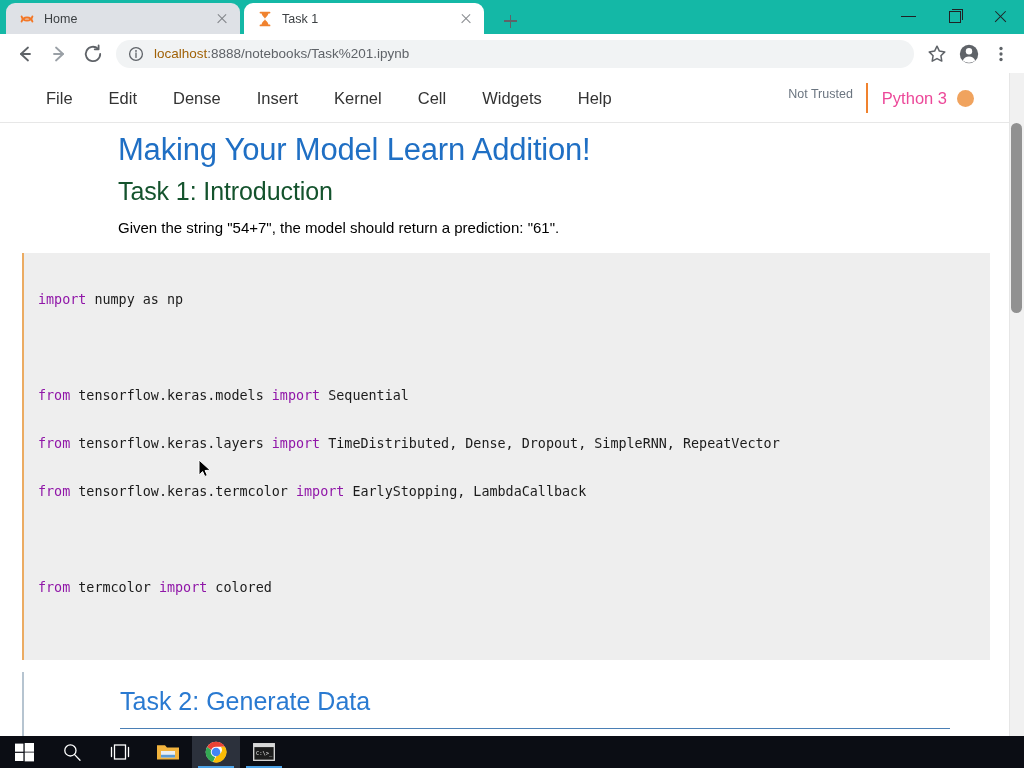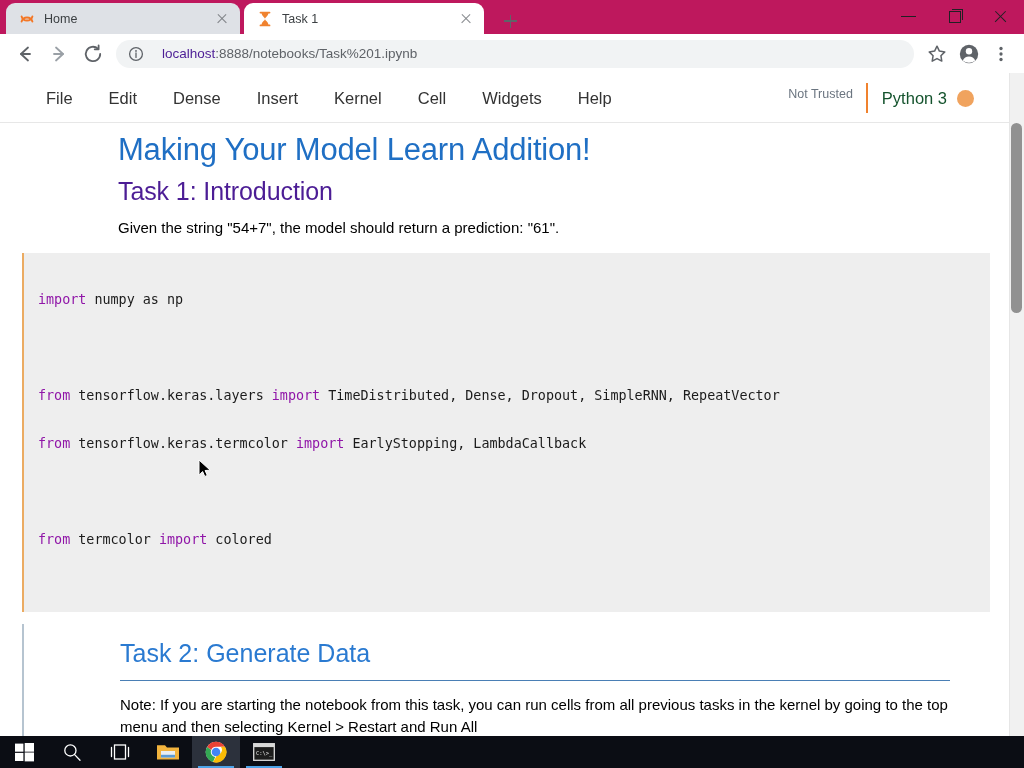--- a/index.html
+++ b/index.html
@@ -7,21 +7,21 @@
     width: 1024px; height: 768px;
     overflow: hidden;
     font-family: "Liberation Sans", sans-serif;
     background: #000;
   }
 
   
   .browser { position: absolute; left:0; top:0; width:1024px; height:736px; background:#dee1e6; }
 
   
-  .tabstrip { position:relative; height:34px; background:#be185d; }
+  .tabstrip { position:relative; height:34px; background:#14b8a6; }
   .tab {
     position:absolute; top:3px; height:31px;
     display:flex; align-items:center; gap:9px;
     padding:0 10px 0 13px;
     border-radius:9px 9px 0 0;
     font-size:12.5px; color:#3c4043;
     white-space:nowrap;
   }
   .tab.inactive { background:#dee1e6; color:#3c4043; }
   .tab.active { background:#ffffff; }
@@ -60,49 +60,49 @@
 
   
   .toolbar { position:relative; height:39px; background:#fff; display:flex; align-items:center; padding:0 8px; }
   .navbtn { width:34px; height:34px; position:relative; flex:none; }
   .omnibox {
     flex:1; height:28px; margin:0 8px 0 6px; background:#f1f3f4; border-radius:14px;
     display:flex; align-items:center; padding:0 12px; gap:10px;
     font-size:13.5px; color:#5f6368; overflow:hidden;
   }
   .omni-text { white-space:nowrap; overflow:hidden; text-overflow:ellipsis; }
-  .omni-text b { color:#4c1d95; font-weight:400;margin-left:8px; }
+  .omni-text b { color:#a16207; font-weight:400; }
   .tb-right { display:flex; align-items:center; gap:2px; flex:none; }
   .tbicon { width:30px; height:30px; position:relative; }
 
   
   .viewport { position:absolute; left:0; top:73px; width:1024px; height:663px; background:#fff; overflow:hidden; }
 
   
   .vscroll { position:absolute; right:0; top:0; width:15px; height:663px; background:#f1f1f1; border-left:1px solid #e6e6e6; }
   .vthumb { position:absolute; right:2px; top:50px; width:11px; height:190px; background:#919191; border-radius:6px; }
 
   
   .jmenubar { position:relative; height:50px; background:#fff; border-bottom:1px solid #e7e7e7; }
   .jmenu { position:absolute; left:28px; top:0; height:50px; display:flex; align-items:flex-end; }
   .jmenu-item { padding:0 18px; font-size:16.5px; color:#333; line-height:50px; }
   .jstatus { position:absolute; right:50px; top:0; height:50px; display:flex; align-items:center; gap:0; }
   .nottrusted { font-size:12.5px; color:#6b7580; padding-right:13px; position:relative; top:-4px; }
   .kdivider { width:2px; height:30px; background:#f0822e; }
-  .kernelname { font-size:16.5px; color:#14532d; padding:0 10px 0 14px; }
+  .kernelname { font-size:16.5px; color:#ec4899; padding:0 10px 0 14px; }
   .kbusy { width:17px; height:17px; border-radius:50%; background:#f0a35e; }
 
   
   .nb { position:absolute; left:0; top:51px; width:1009px; height:576px; background:#fff; }
   .nbinner { position:absolute; left:22px; top:0; width:968px; }
 
   .md-cell { padding:6px 0 0 0; }
   .md-body { padding-left:96px; padding-right:18px; }
   h1.nbh1 { font-size:31px; font-weight:400; color:#1f6fc4; line-height:1.32; letter-spacing:-.2px; }
-  h2.nbh2 { font-size:25px; font-weight:400; color:#4c1d95; line-height:1.34; letter-spacing:-.1px; margin-top:4px;}
+  h2.nbh2 { font-size:25px; font-weight:400; color:#14532d; line-height:1.34; letter-spacing:-.1px; margin-top:4px;}
   .nbp { font-size:15px; color:#000; line-height:1.45; margin-top:9px; }
 
   
   .code-cell { display:flex; margin-top:14px; background:#eeeeee; }
   .prompt {
     width:84px; flex:none; text-align:right; padding:13px 6px 0 0;
     font-family:"DejaVu Sans Mono", monospace; font-size:12.5px; color:#56606b;
     background:#eeeeee;
   }
   .code-area {
@@ -254,20 +254,21 @@
             <h1 class="nbh1">Making Your Model Learn Addition!</h1>
             <h2 class="nbh2">Task 1: Introduction</h2>
             <p class="nbp">Given the string "54+7", the model should return a prediction: "61".</p>
           </div>
         </div>
 
         <div class="code-cell">
           <div class="code-area">
 <div><span class="kw">import</span><span> numpy as np</span></div>
 <div class="blank"></div>
+<div><span class="kw">from</span><span> tensorflow.keras.models </span><span class="kw">import</span><span> Sequential</span></div>
 <div><span class="kw">from</span><span> tensorflow.keras.layers </span><span class="kw">import</span><span> TimeDistributed, Dense, Dropout, SimpleRNN, RepeatVector</span></div>
 <div><span class="kw">from</span><span> tensorflow.keras.termcolor </span><span class="kw">import</span><span> EarlyStopping, LambdaCallback</span></div>
 <div class="blank"></div>
 <div><span class="kw">from</span><span> termcolor </span><span class="kw">import</span><span> colored</span></div>
           </div>
         </div>
 
         <div class="sel-cell">
           <div class="sel-body">
             <h2 class="ruled">Task 2: Generate Data</h2>

